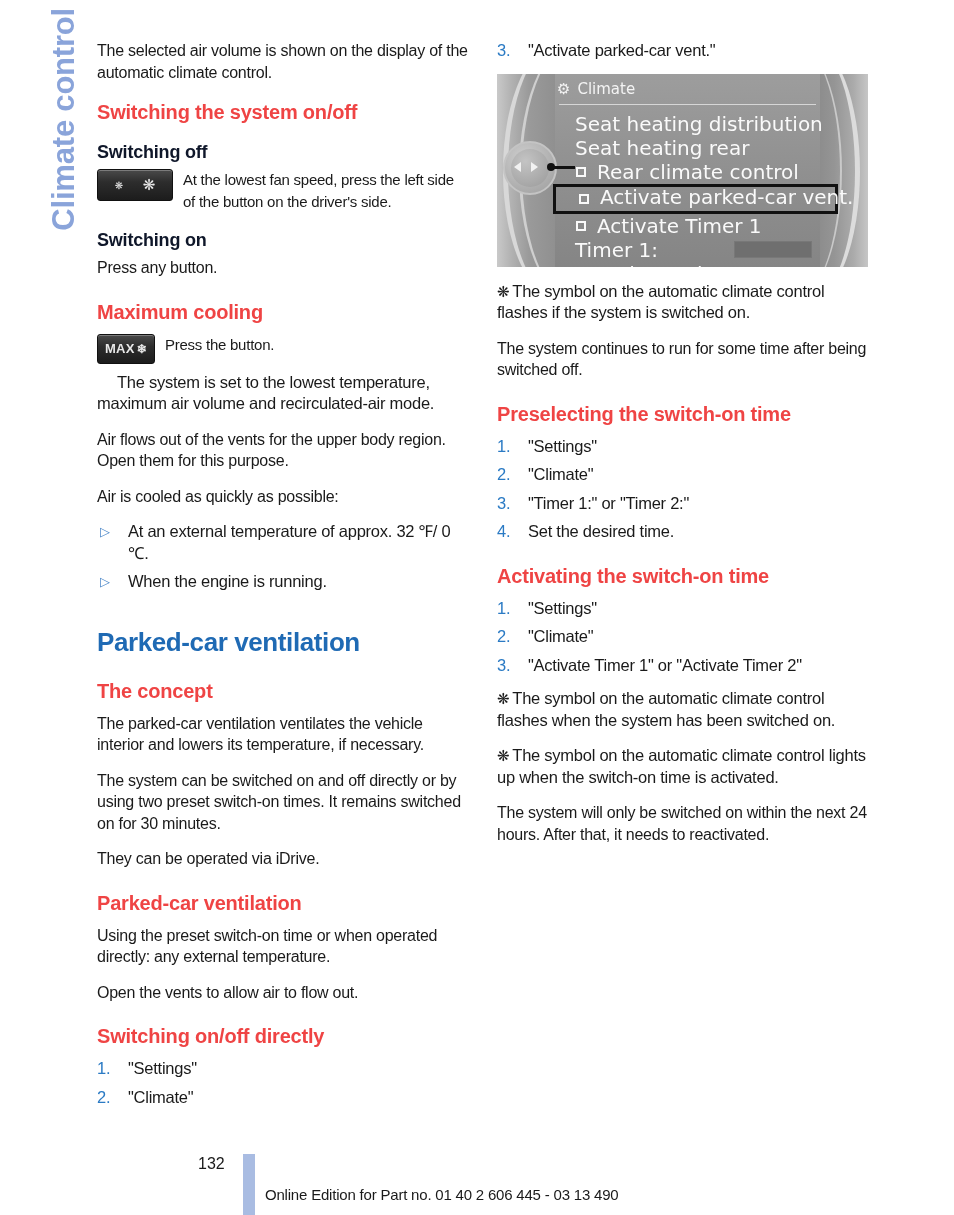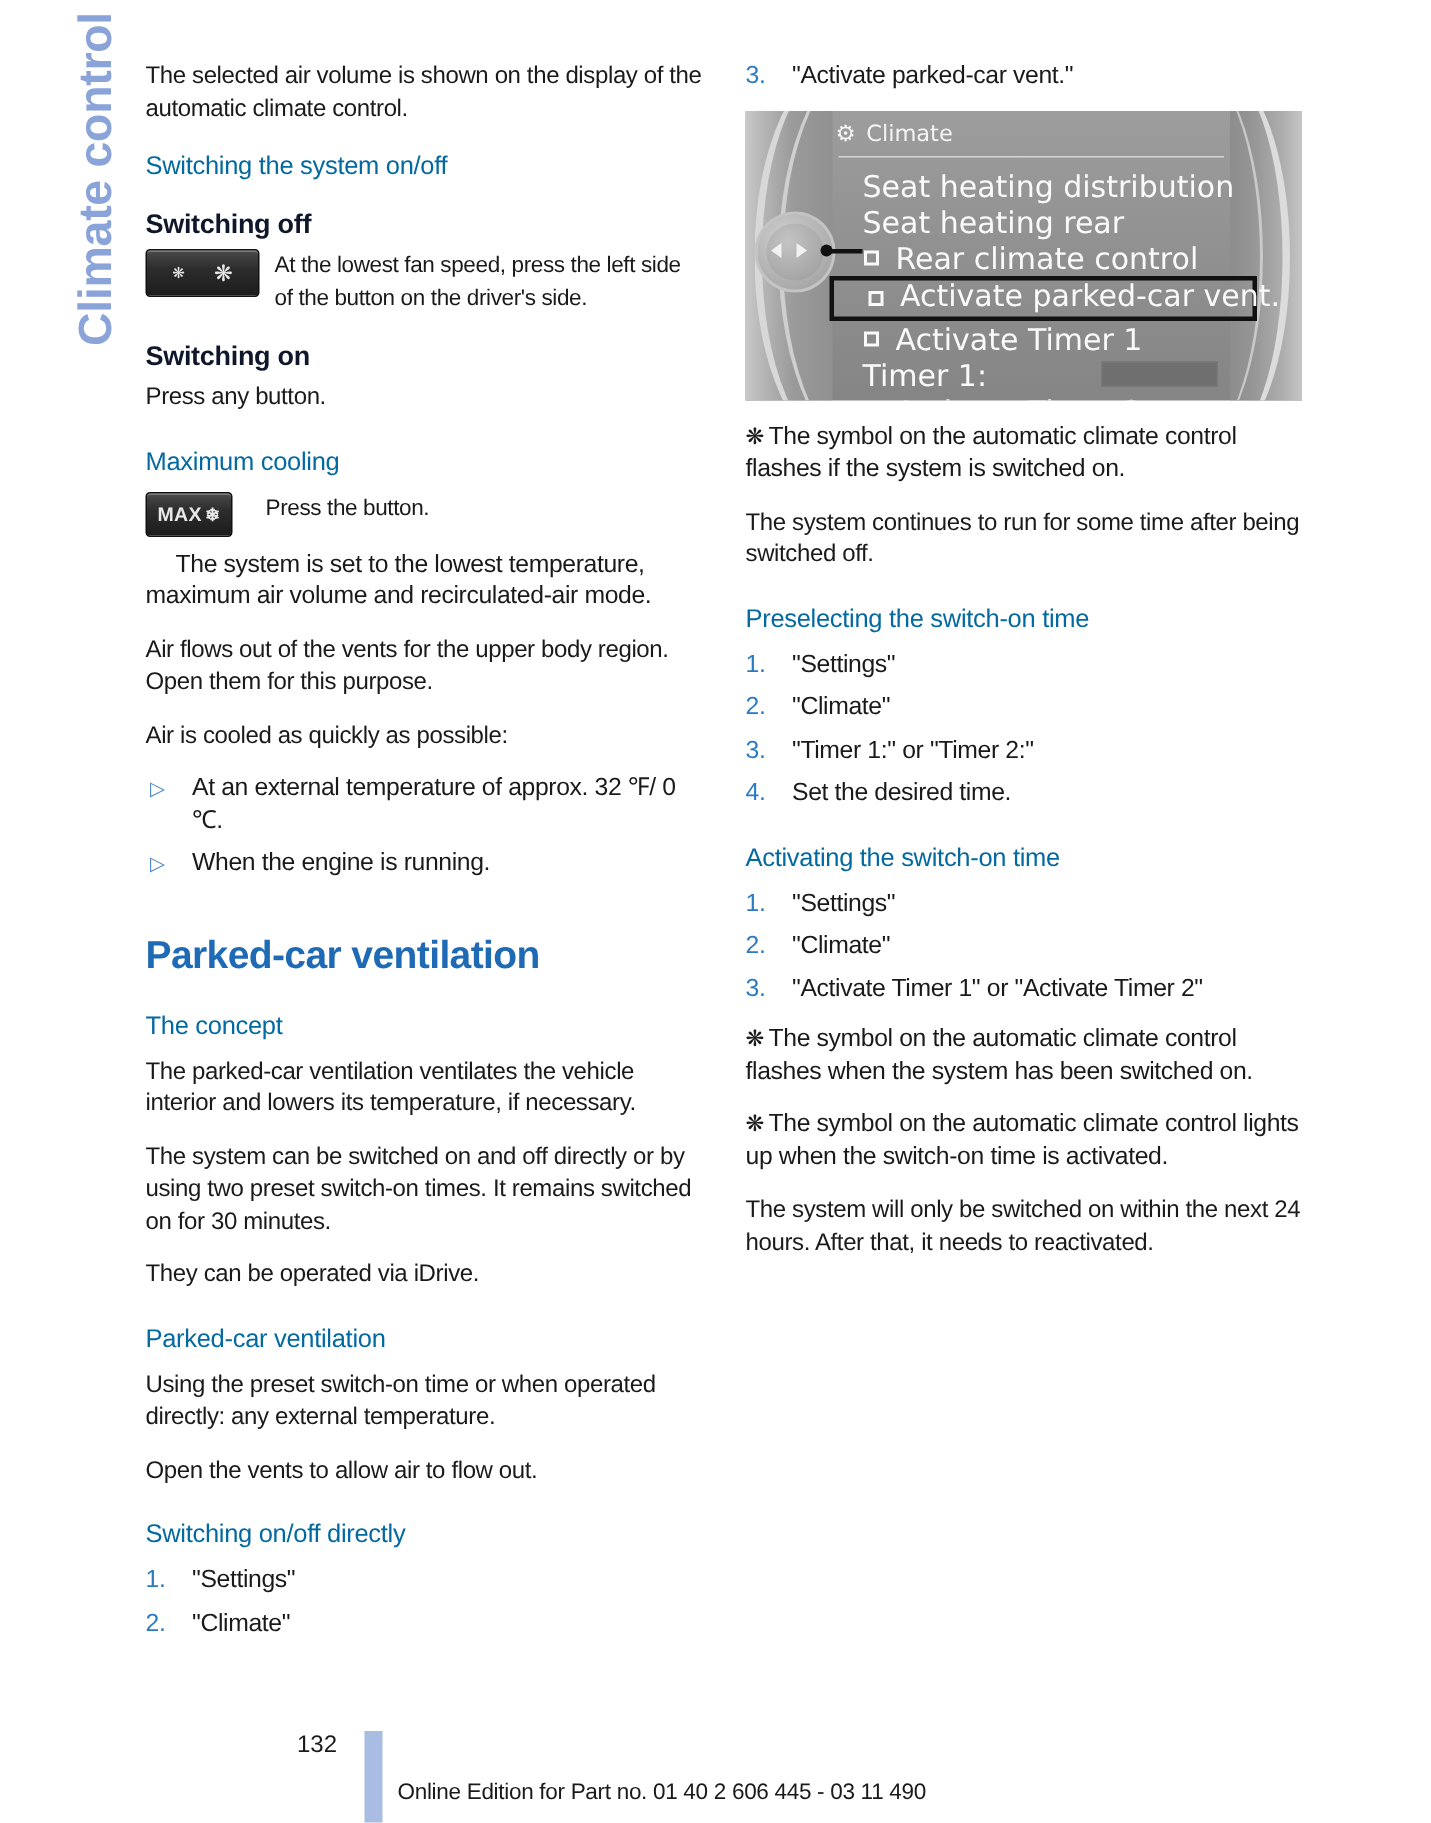--- a/index.html
+++ b/index.html
@@ -47,23 +47,23 @@
 
   p.body {
     margin: 0 0 14px 0;
     font-size: 16px;
     line-height: 21.5px;
     letter-spacing: -0.25px;
   }
 
   h2.head {
     margin: 22px 0 10px 0;
-    font-size: 17px;
-    font-weight: normal;
-    color: #0369a1;
+    font-size: 20px;
+    font-weight: bold;
+    color: #ef4444;
     letter-spacing: -0.2px;
   }
   h2.head.first { margin-top: 18px; }
 
   h3.subhead {
     margin: 18px 0 6px 0;
     font-size: 18px;
     font-weight: bold;
     color: #0f172a;
     letter-spacing: -0.2px;
@@ -104,21 +104,21 @@
     width: 60px; height: 30px;
     margin-right: 10px;
     justify-content: space-around;
     padding: 0 7px;
   }
   .hw-fan .fan-small { font-size: 10px; }
   .hw-fan .fan-big   { font-size: 15px; }
 
   .hw-max {
     width: 56px; height: 28px;
-    margin-right: 22px;
+    margin-right: 10px;
     font-size: 13px;
     font-weight: bold;
     letter-spacing: 0.3px;
     text-align: center;
   }
   .hw-max .snow { font-size: 12px; margin-left: 2px; }
 
   .indent-para {
     margin: 0 0 14px 0;
     font-size: 16.5px;
@@ -514,15 +514,15 @@
     <p class="note">
       <span class="glyph">❋</span><span>The symbol on the automatic climate control lights up when the switch-on time is activated.</span>
     </p>
 
     <p class="body">The system will only be switched on within the next 24 hours. After that, it needs to reactivated.</p>
 
   </div>
 
   <div class="page-number-wrap">132</div>
   <div class="footer-bar"></div>
-  <div class="footer-text">Online Edition for Part no. 01 40 2 606 445 - 03 11 490</div>
+  <div class="footer-text">Online Edition for Part no. 01 40 2 606 445 - 03 13 490</div>
 
 </div>
 
 </body></html>

